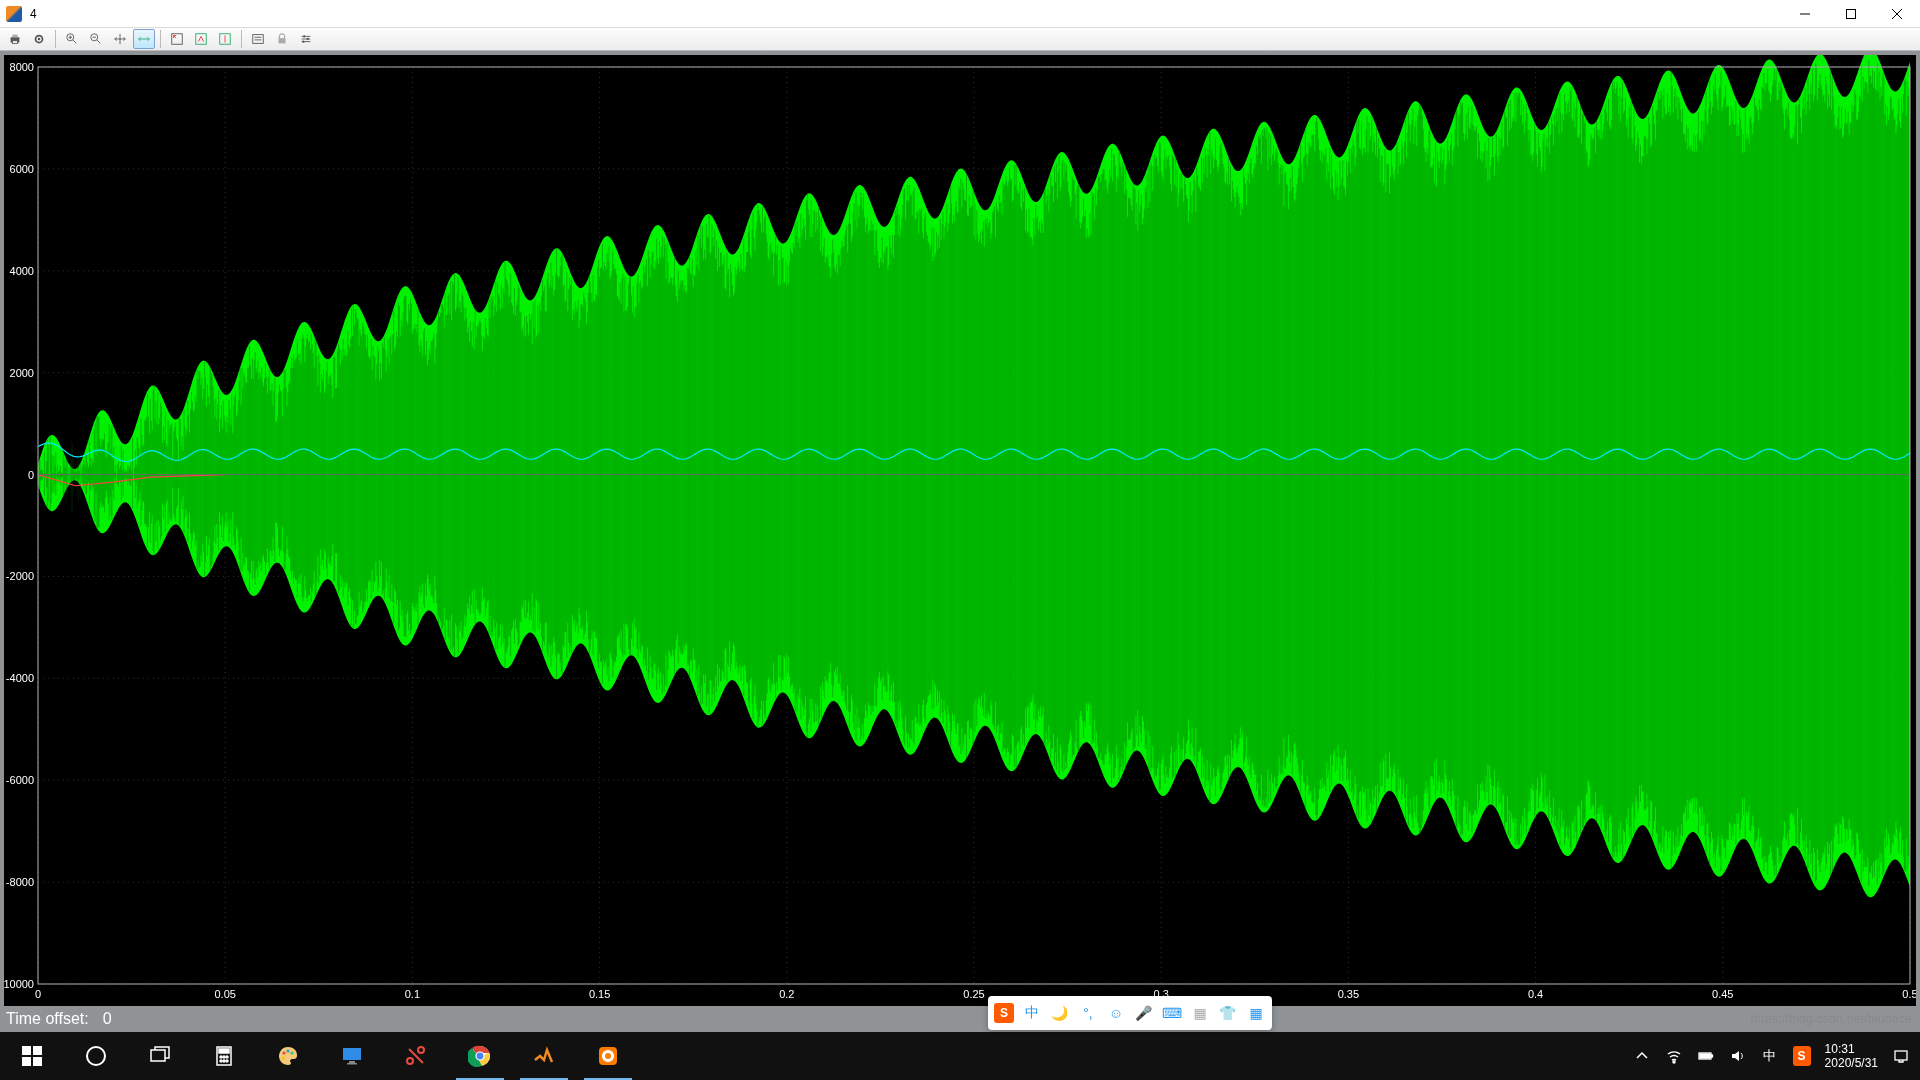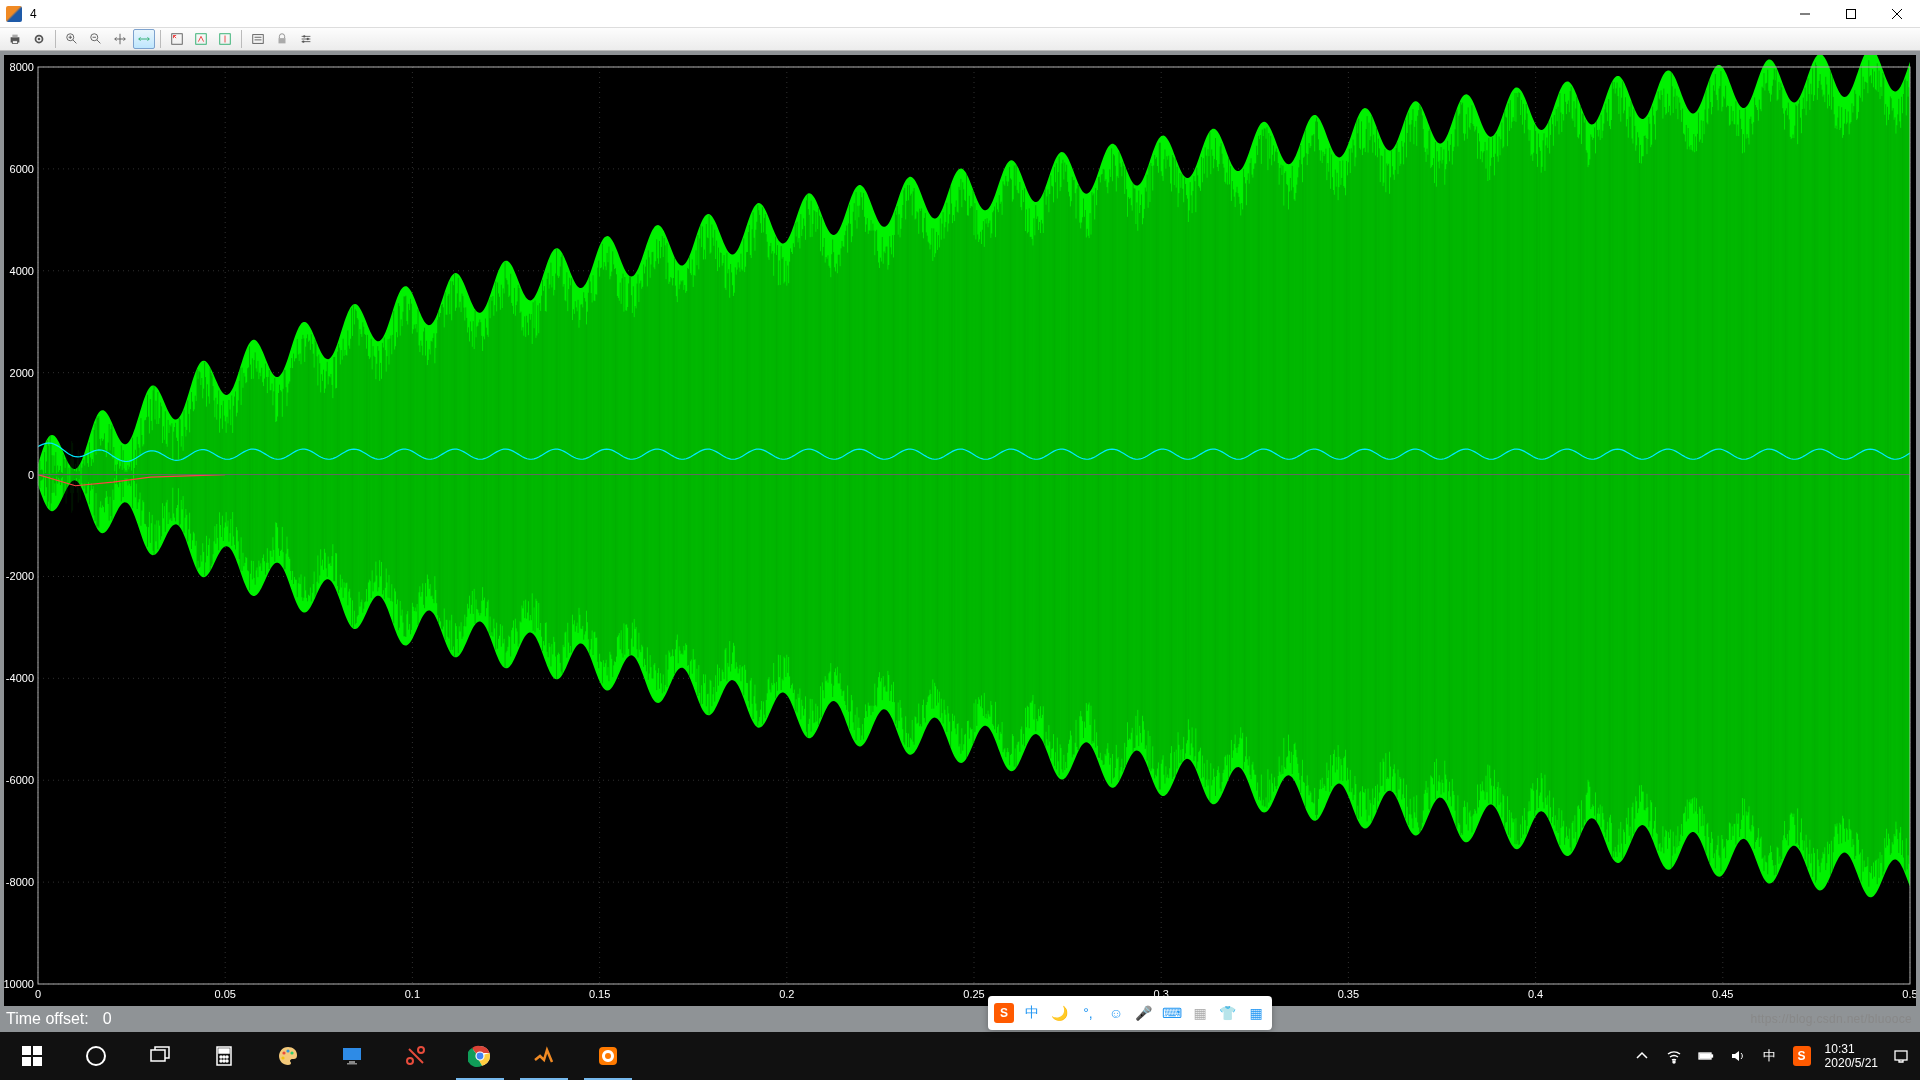--- a/index.html
+++ b/index.html
@@ -337,21 +337,21 @@
           <path d="M2 6 h3 l4 -3 v10 l-4 -3 h-3z"></path>
           <path d="M11 5 a4 4 0 0 1 0 6" fill="none" stroke="#fff"></path>
         </svg>
       </div>
     <div class="small" style="font-size:13px;">中</div>
     <div class="small">
         <div class="ime-tray-logo">S</div>
       </div>
     <div class="clock">
       <div>10:31</div>
-      <div>2020/5/21</div>
+      <div>2020/5/31</div>
     </div>
     <div class="small">
         <svg viewBox="0 0 16 16" fill="none" stroke="#fff" stroke-width="1.3">
           <rect x="2" y="3" width="12" height="9"></rect>
           <path d="M6 12 v2 h4 v-2"></path>
         </svg>
       </div>
   </div>
 </div>
 

